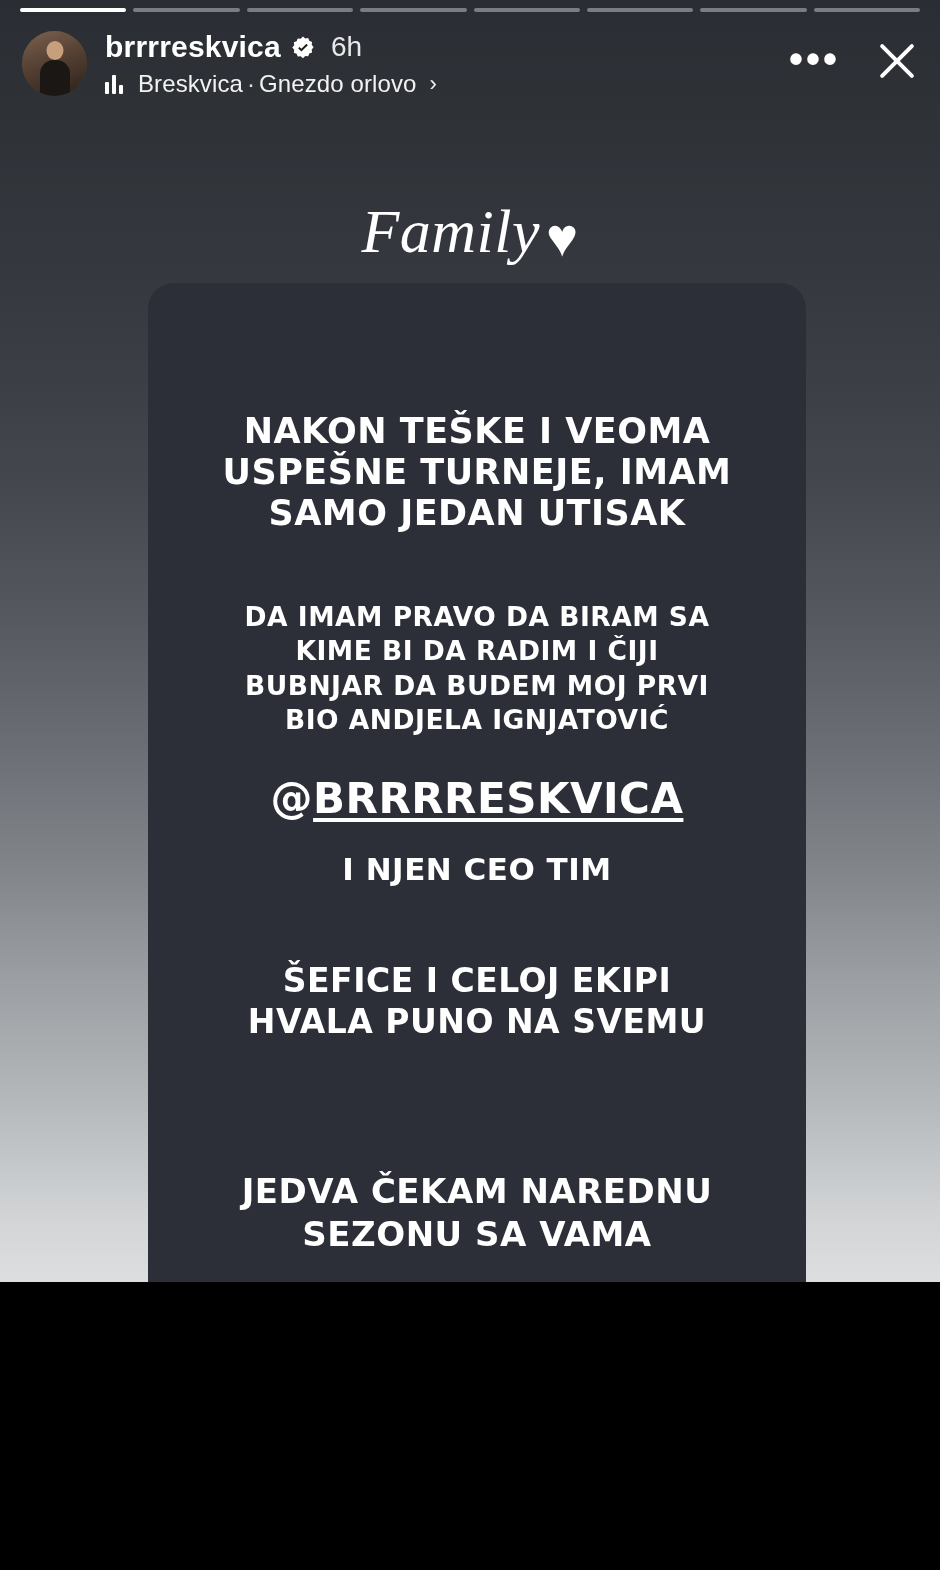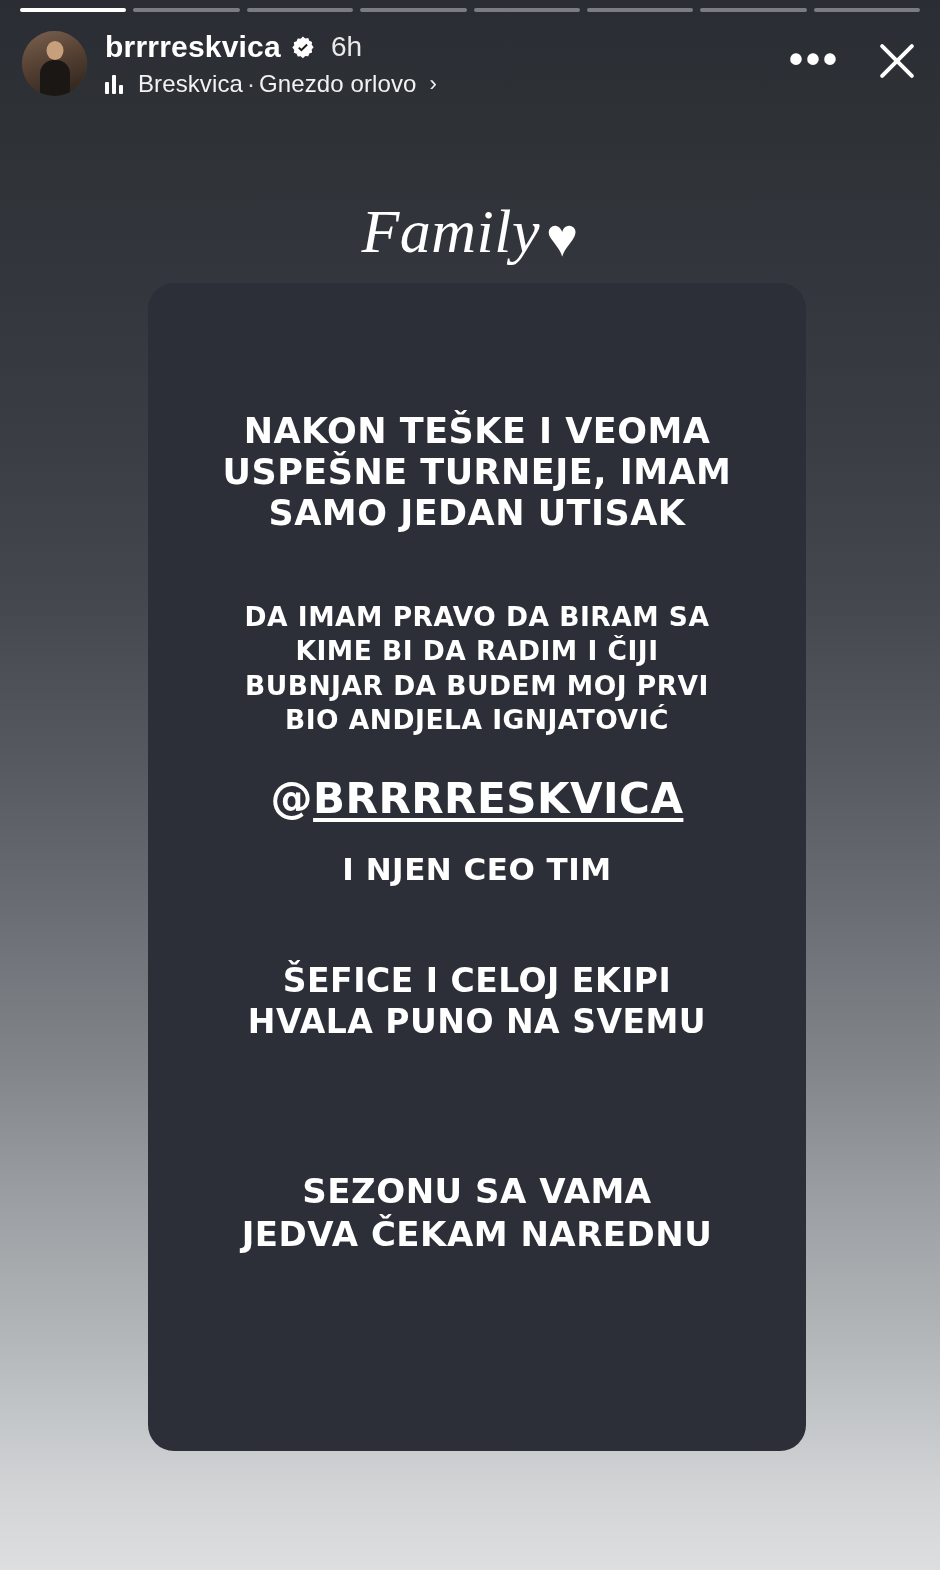--- a/index.html
+++ b/index.html
@@ -10,21 +10,21 @@
   body {
     width: 940px;
     height: 1570px;
     overflow: hidden;
     font-family: "Liberation Sans", sans-serif;
   }
 
   .story {
     position: relative;
     width: 940px;
-    height: 1570px;
+    height: 1282px;
     background: linear-gradient(180deg,
         #2a2d33 0%,
         #2e3136 8%,
         #33363c 18%,
         #3a3d43 28%,
         #44474d 38%,
         #55585e 48%,
         #6a6d73 58%,
         #82858a 68%,
         #9a9da1 76%,
@@ -391,19 +391,19 @@
       </div>
 
       <div class="blk subline">I NJEN CEO TIM</div>
 
       <div class="blk thanks">
         <div>ŠEFICE I CELOJ EKIPI</div>
         <div>HVALA PUNO NA SVEMU</div>
       </div>
 
       <div class="blk closing">
+        <div>JEDVA ČEKAM NAREDNU</div>
         <div>SEZONU SA VAMA</div>
-        <div>JEDVA ČEKAM NAREDNU</div>
       </div>
     </div>
   </div>
 
 </div>
 
 </body></html>

